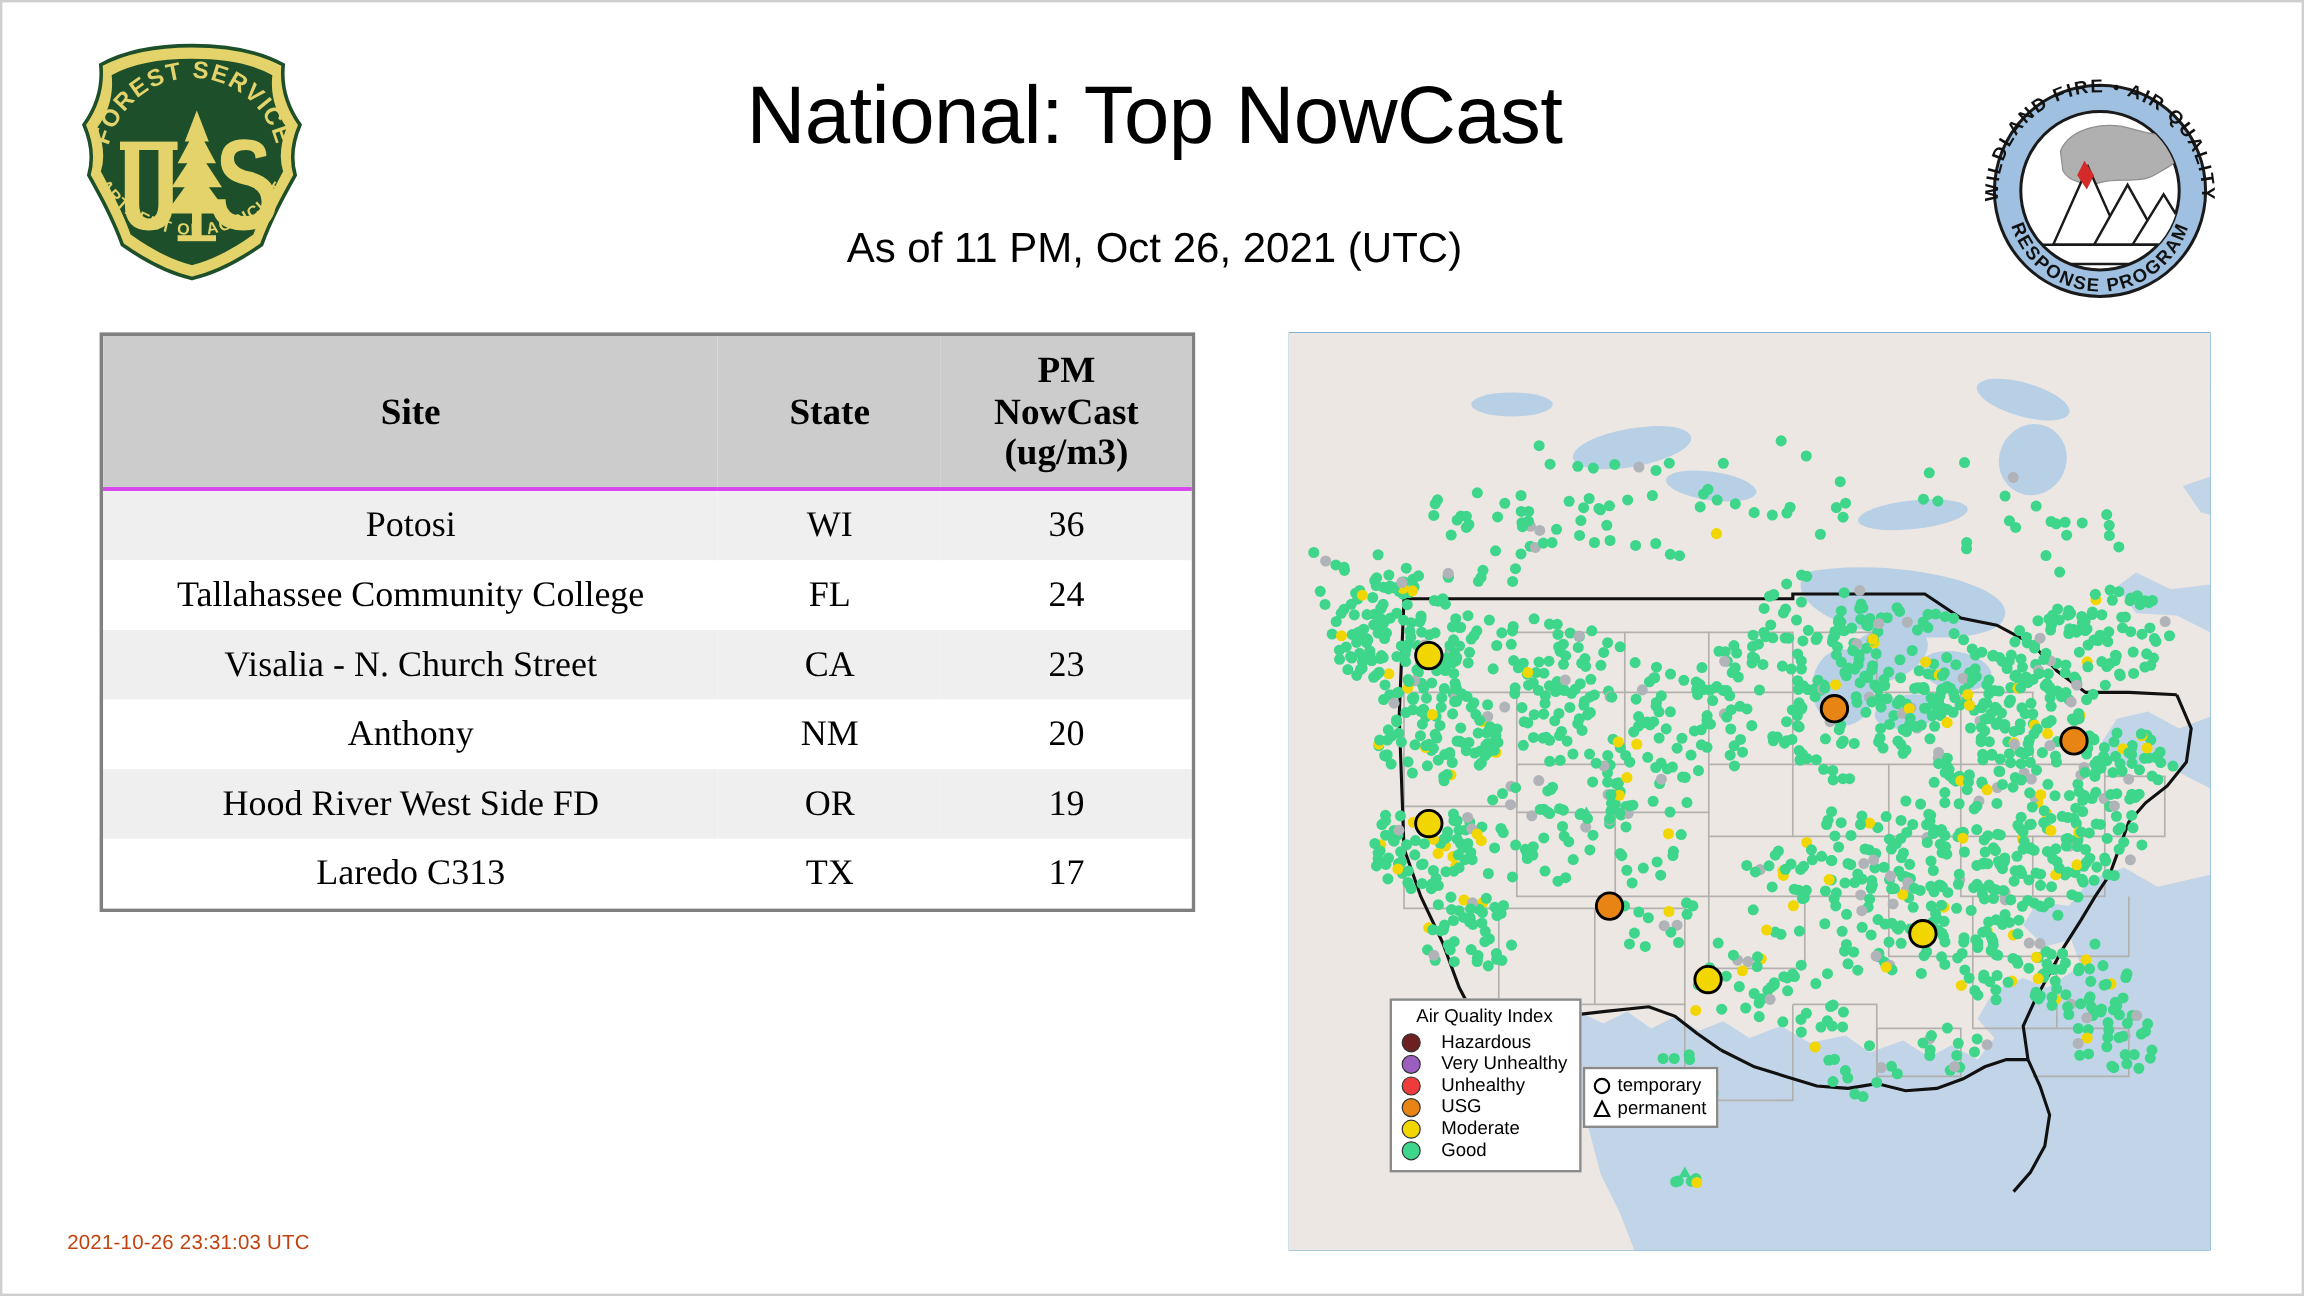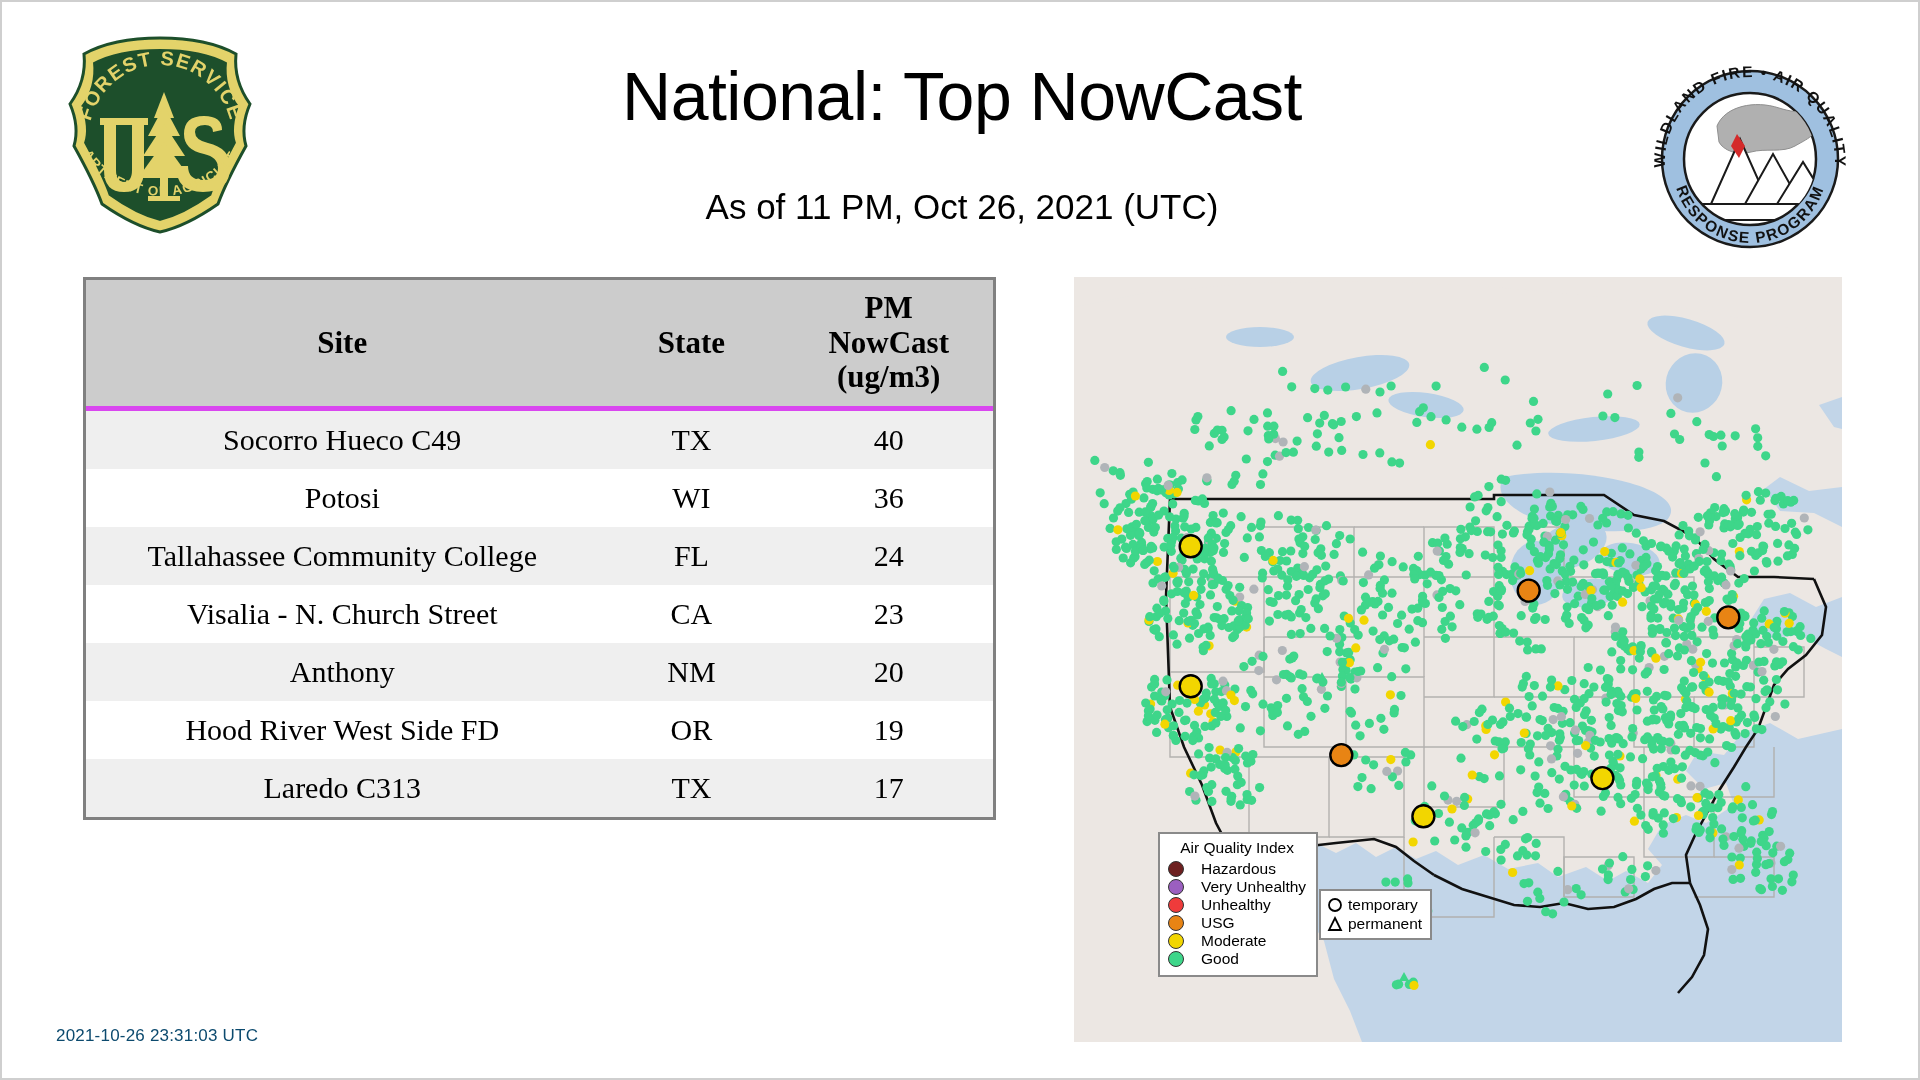--- a/index.html
+++ b/index.html
@@ -72,21 +72,21 @@
     box-sizing: border-box;
     background: #ffffff;
   }
   table.nowcast {
     width: 100%;
     border-collapse: collapse;
     font-family: "Liberation Serif", serif;
   }
   table.nowcast thead th {
     background: #cccccc;
-    border-bottom: 5px solid #d946ef;
+    border-bottom: 3px solid #d946ef;
     font-size: 31px;
     font-weight: bold;
     color: #000000;
     text-align: center;
     padding: 0;
     height: 126px;
     vertical-align: middle;
     line-height: 1.12;
   }
   table.nowcast th.c-site   { width: 56.5%; }
@@ -103,21 +103,21 @@
   }
   table.nowcast tbody tr:nth-child(odd)  td { background: #efefef; }
   table.nowcast tbody tr:nth-child(even) td { background: #ffffff; }
 
   
   #timestamp {
     position: absolute;
     left: 54px;
     top: 1024px;
     font-size: 17px;
-    color: #0c4a6e;
+    color: #c2410c;
     font-family: "Liberation Sans", sans-serif;
     letter-spacing: 0.2px;
   }
 
   
   #map {
     position: absolute;
     left: 1072px;
     top: 275px;
     width: 768px;
@@ -283,25 +283,20 @@
           <th class="c-site">Site</th>
           <th class="c-state">State</th>
           <th class="c-pm">
             <div>PM</div>
             <div>NowCast</div>
             <div>(ug/m3)</div>
           </th>
         </tr>
       </thead>
       <tbody id="table-body">
-          <tr>
-            <td>Socorro Hueco C49</td>
-            <td>TX</td>
-            <td>40</td>
-          </tr>
           <tr>
             <td>Potosi</td>
             <td>WI</td>
             <td>36</td>
           </tr>
           <tr>
             <td>Tallahassee Community College</td>
             <td>FL</td>
             <td>24</td>
           </tr>

